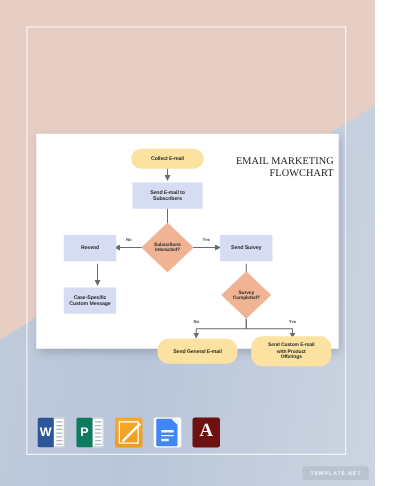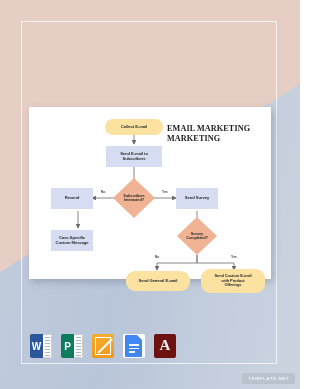--- a/index.html
+++ b/index.html
@@ -94,22 +94,22 @@
     background: #d6ddf2;
   }
   .n-dec {
     background: transparent;
   }
 
   .title {
     position: absolute;
     color: #1d1d1d;
     font-family: "Liberation Serif", serif;
-    font-weight: 700;
-    text-align: left;
+    font-weight: 400;
+    text-align: right;
     line-height: 1.25;
     letter-spacing: 0.1px;
   }
 
   .edge-label {
     position: absolute;
     color: #4a4a4a;
     font-weight: 700;
     text-align: center;
     white-space: nowrap;
@@ -270,21 +270,21 @@
           <line x1="168" y1="104" x2="168" y2="116"></line>
 
           <path d="M168,148 L168,156 L128,156 L128,163"></path>
 
           <path d="M168,148 L168,156 L205,156 L205,163"></path>
         </g>
       </svg>
 
       <div class="title" style="left:138px; top:17px; width:100px; font-size:8.2px;">
         <div>EMAIL MARKETING</div>
-        <div>MARKETING</div>
+        <div>FLOWCHART</div>
       </div>
 
       <div class="node n-term" style="left:76px; top:12px; width:58px; height:16px; font-size:4.2px;">
         <span>Collect E-mail</span>
       </div>
 
       <div class="node n-proc" style="left:77px; top:39px; width:56px; height:21px; font-size:4.2px; flex-direction:column;">
         <span>Send E-mail to</span>
         <span>Subscribers</span>
       </div>

